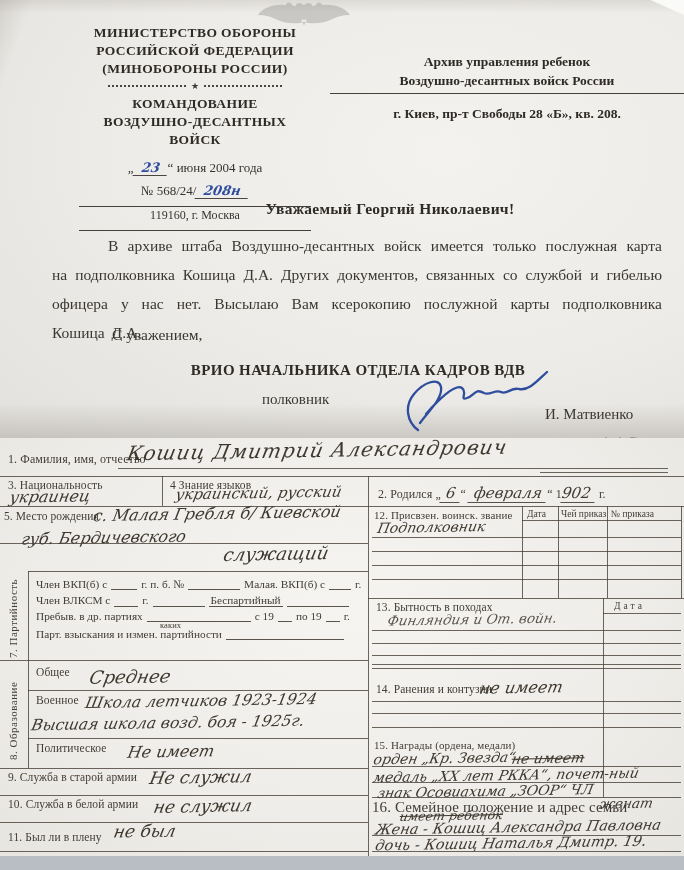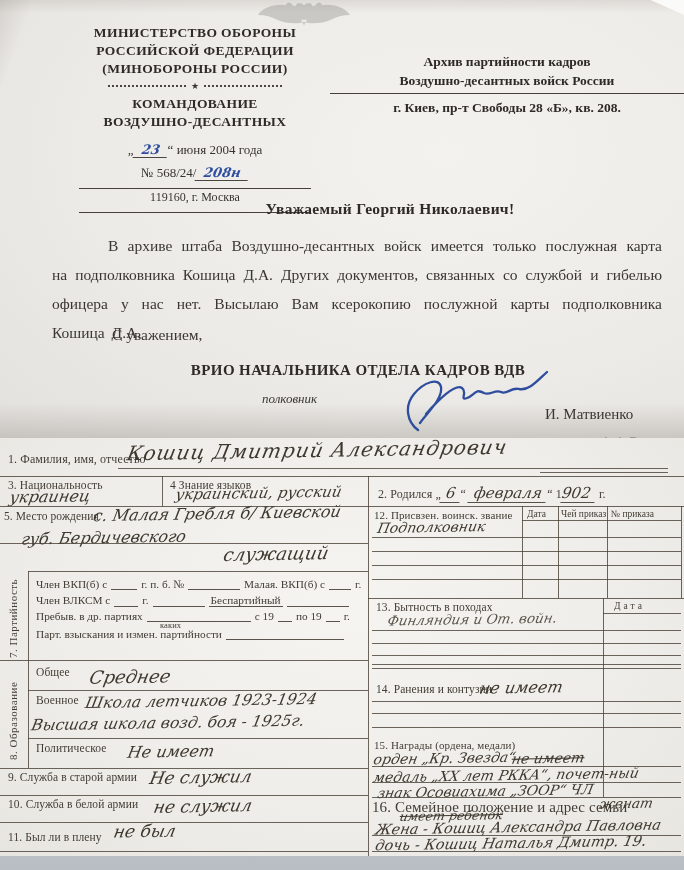--- a/index.html
+++ b/index.html
@@ -30,21 +30,21 @@
   .lh-right{position:absolute;left:330px;top:52px;width:354px;text-align:center;color:#2e2b27;}
   .lh-right .b{font-weight:bold;font-size:13.5px;line-height:19px;}
   .lh-right-rule{position:absolute;left:330px;top:93px;width:354px;border-top:1.2px solid #45403a;}
   .salutation{position:absolute;left:175px;top:200px;width:430px;text-align:center;
     font-weight:bold;font-size:15.5px;color:#2e2b27;letter-spacing:.3px;}
   .body-par{position:absolute;left:52px;top:231px;width:610px;font-size:15.5px;line-height:29px;
     color:#3a3732;text-align:justify;text-indent:56px;word-spacing:3px;}
   .closing{position:absolute;left:112px;top:326px;font-size:15.5px;color:#3a3732;}
   .signer-title{position:absolute;left:108px;top:362px;width:500px;text-align:center;
     font-weight:bold;font-size:15px;color:#2e2b27;letter-spacing:.4px;}
-  .signer-rank{position:absolute;left:262px;top:391px;font-size:13px;color:#3a3732;font-style:italic;}
+  .signer-rank{position:absolute;left:262px;top:391px;font-size:15px;color:#3a3732;}
   .signature{position:absolute;left:398px;top:366px;}
   .signer-name{position:absolute;left:545px;top:406px;font-size:15px;color:#3a3732;}
   .eagle{position:absolute;left:256px;top:0px;opacity:.38;}
   
   .card{position:absolute;left:0;top:438px;width:684px;height:418px;
     background:radial-gradient(ellipse at 50% 40%, #f5f4f0 0%, #efede9 60%, #e7e5e0 100%);}
   .pt{position:absolute;font-size:11.5px;color:#423c35;white-space:nowrap;letter-spacing:.1px;}
   .hw{position:absolute;font-family:"DejaVu Serif",serif;font-style:italic;color:#3e382f;
     white-space:nowrap;transform:skewX(-12deg) rotate(-1deg);}
   .hwi{font-family:"DejaVu Serif",serif;font-style:italic;color:#3e382f;
@@ -79,36 +79,37 @@
       <div class="b">МИНИСТЕРСТВО ОБОРОНЫ</div>
       <div class="b">РОССИЙСКОЙ ФЕДЕРАЦИИ</div>
       <div class="b">(МИНОБОРОНЫ РОССИИ)</div>
       <div class="starline">
         <span class="dashes"></span>
         <span>★</span>
         <span class="dashes"></span>
       </div>
       <div class="b">КОМАНДОВАНИЕ</div>
       <div class="b">ВОЗДУШНО-ДЕСАНТНЫХ</div>
+      <div class="b">ВОЙСК</div>
       <div class="docdate">
         <span>„</span><span class="bluehw ub">23</span><span>“</span>
         <span>июня 2004 года</span>
       </div>
       <div class="docnum">
         <span>№  568/24/</span><span class="bluehw ub">208н</span>
       </div>
       <div class="rule"></div>
       <div class="postal">119160, г. Москва</div>
       <div class="rule"></div>
     </div>
 
     <div class="lh-right">
-      <div class="b">Архив партийности кадров</div>
+      <div class="b">Архив управления ребенок</div>
       <div class="b">Воздушно-десантных войск России</div>
-      <div class="b" style="margin-top:8px">г. Киев, пр-т Свободы 28 «Б», кв. 208.</div>
+      <div class="b" style="margin-top:14px">г. Киев, пр-т Свободы 28 «Б», кв. 208.</div>
     </div>
     <div class="lh-right-rule"></div>
 
     <div class="salutation">Уважаемый Георгий Николаевич!</div>
     <div class="body-par">В архиве штаба Воздушно-десантных войск имеется только послужная карта на подполковника Кошица Д.А. Других документов, связанных со службой и гибелью офицера у нас нет. Высылаю Вам ксерокопию послужной карты подполковника Кошица Д.А.</div>
     <div class="closing">С уважением,</div>
 
     <div class="signer-title">ВРИО НАЧАЛЬНИКА ОТДЕЛА КАДРОВ ВДВ</div>
     <div class="signer-rank">полковник</div>
     <span class="signature">

